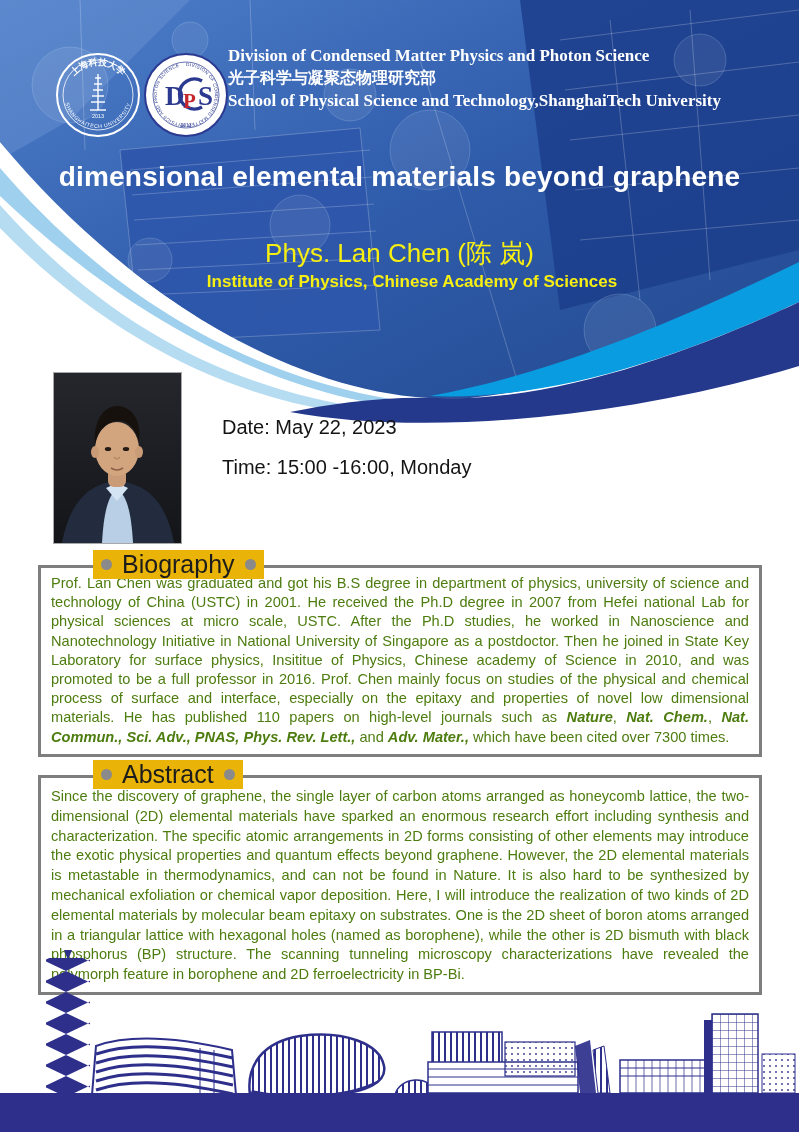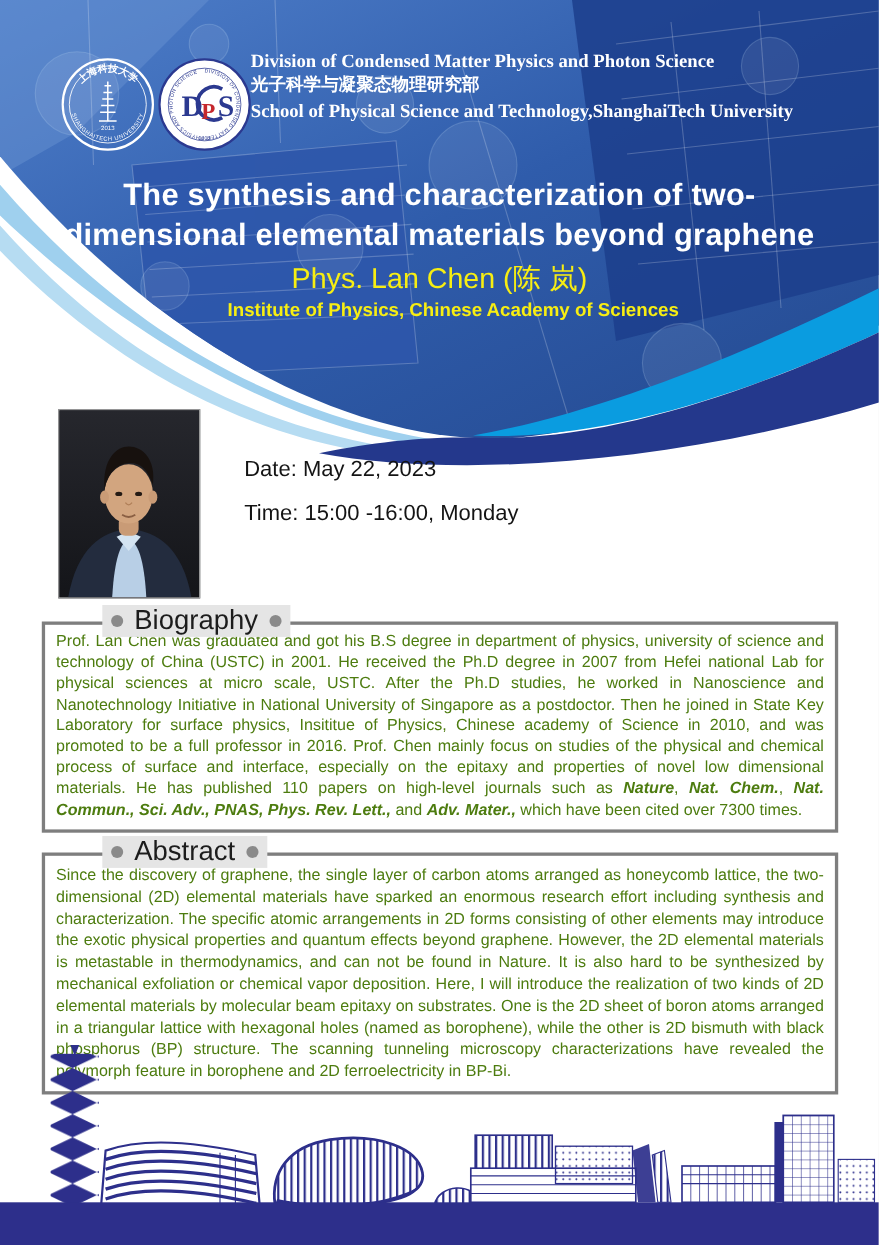--- a/index.html
+++ b/index.html
@@ -20,21 +20,21 @@
   
   .photo{position:absolute;left:53px;top:372px;width:127px;height:170px;border:1px solid #a8a8a8;background:#1d1f24;}
   
   .detail-line{position:absolute;left:222px;font-size:20px;color:#141414;}
   
   .secbox{position:absolute;left:38px;width:724px;box-sizing:border-box;border:3px solid #7e7e7e;background:#fff;}
   .secbox p{margin:0;padding:6px 10px 7px;text-align:justify;color:#4d7c0f;}
   .bio p{font-size:14.6px;line-height:19.2px;}
   .abstr p{font-size:14.6px;line-height:19.8px;padding-top:9px;}
   .bi{font-weight:bold;font-style:italic;}
-  .sec-label{position:absolute;top:-18px;left:52px;background:#e5e5e5;display:flex;align-items:center;
+  .sec-label{position:absolute;top:-18px;left:52px;background:#eab308;display:flex;align-items:center;
              gap:10px;padding:0 8px;font-size:25px;color:#1c1c1c;}
   .sec-dot{width:11px;height:11px;border-radius:50%;background:#8a8a8a;}
   
   .host-line{position:absolute;top:996px;right:30px;font-size:23px;color:#101010;}
   
   .skyline{position:absolute;left:0;top:950px;}
 </style>
 </head>
 <body>
 
@@ -136,21 +136,20 @@
     <text x="43" y="77" font-size="5" fill="#2b3990" text-anchor="middle">2013</text>
   </svg>
 
   <div class="org-block">
     <div class="org-en">Division of Condensed Matter Physics and Photon Science</div>
     <div class="org-cn">光子科学与凝聚态物理研究部</div>
     <div class="org-en">School of Physical Science and Technology,ShanghaiTech University</div>
   </div>
 
   <div class="main-title">
-    <div>The synthesis and characterization of two-</div>
     <div>dimensional elemental materials beyond graphene</div>
   </div>
   <div class="speaker-name">Phys. Lan Chen (陈 岚)</div>
   <div class="speaker-affil">Institute of Physics, Chinese Academy of Sciences</div>
 
   <div class="photo">
     <svg width="127" height="170" viewBox="0 0 127 170">
       <defs>
         <linearGradient id="pbg" x1="0" y1="0" x2="0" y2="1">
           <stop offset="0" stop-color="#26272d"></stop>

